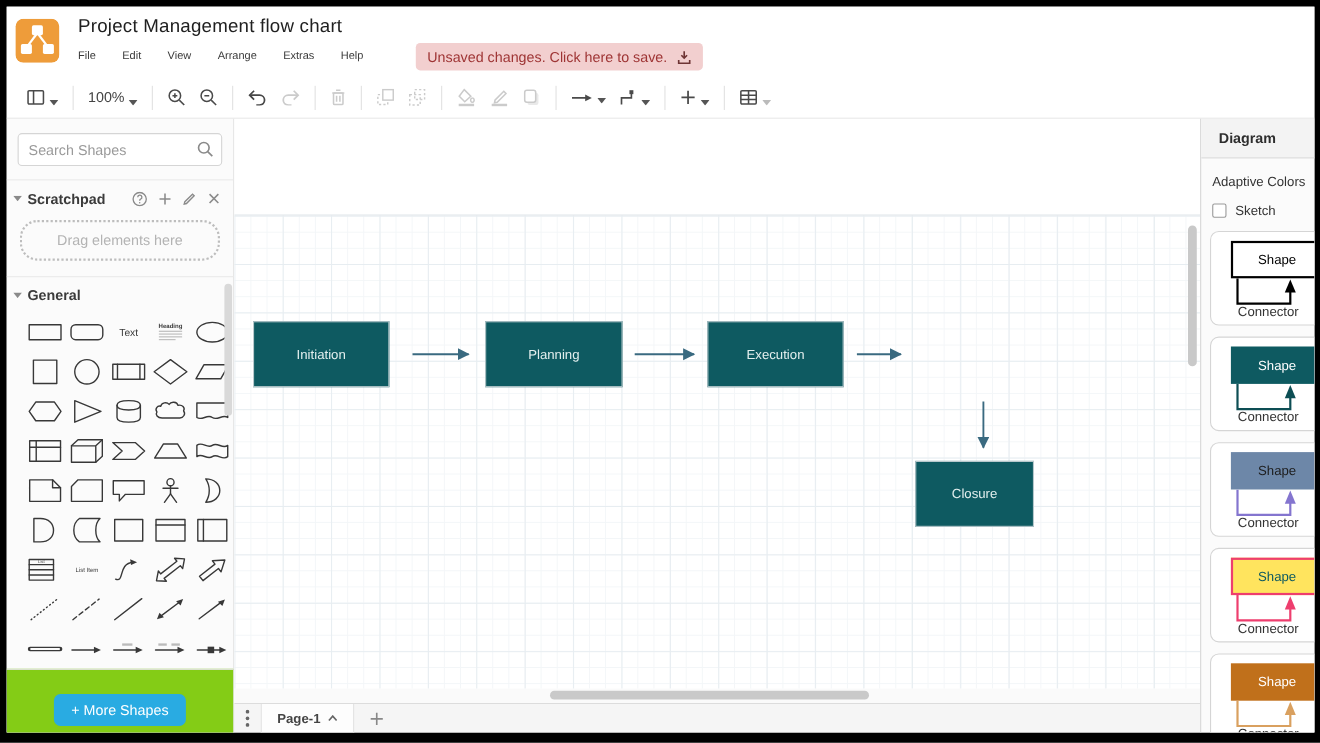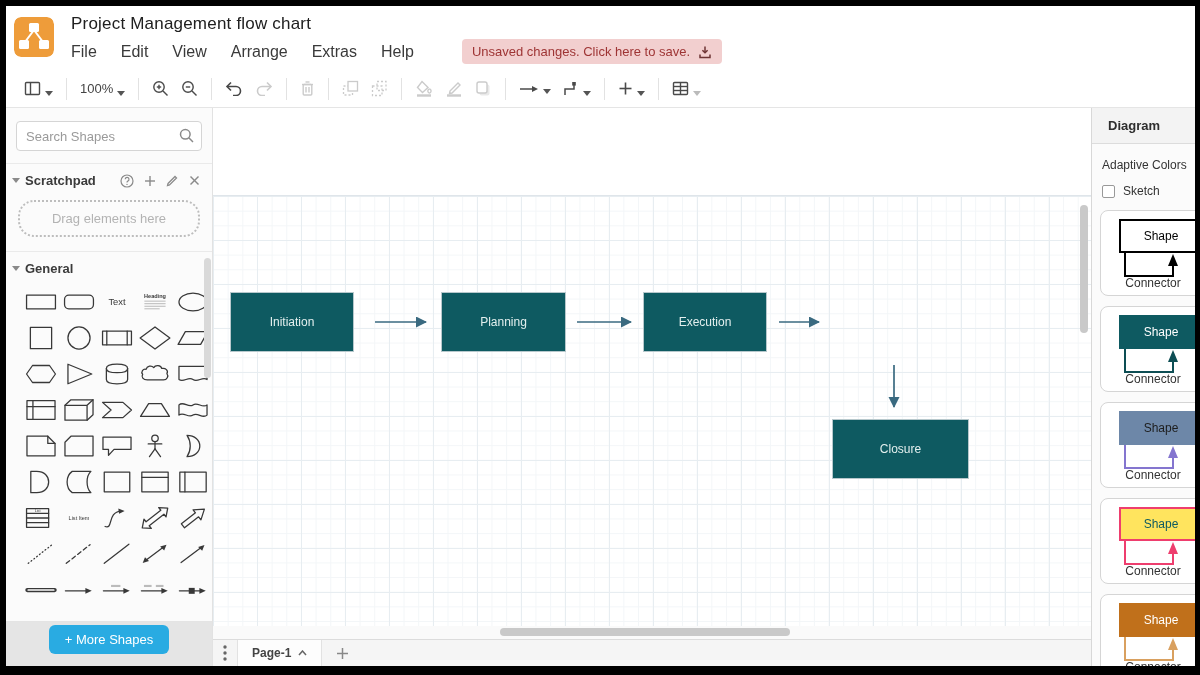--- a/index.html
+++ b/index.html
@@ -7,21 +7,21 @@
   *{box-sizing:border-box;}
   .app{position:absolute;top:6px;left:6px;right:5px;bottom:9px;background:#fff;
     display:flex;flex-direction:column;overflow:hidden;}
 
   
   .header{height:64px;display:flex;flex-shrink:0;padding-left:8px;background:#fff;}
   .logo{width:40px;height:40px;margin-top:11px;border-radius:7px;flex-shrink:0;}
   .header-text{margin-left:17px;padding-top:8px;}
   .doc-title{font-size:17px;color:#202020;letter-spacing:.2px;}
   .menubar{display:flex;align-items:center;margin-top:5px;}
-  .menu-item{font-size:16px;color:#3a3a3a;margin-right:24px;cursor:default;}
+  .menu-item{font-size:10px;color:#3a3a3a;margin-right:24px;cursor:default;}
   .unsaved-chip{display:inline-flex;align-items:center;gap:8px;background:#f2cfcf;
     color:#9e3434;font-size:13px;padding:5px 10px;border-radius:4px;margin-left:24px;}
 
   
   .toolbar{height:38px;flex-shrink:0;display:flex;align-items:center;padding-left:12px;
     border-bottom:1px solid #e5e5e5;background:#fff;}
   .tb-btn{display:inline-flex;align-items:flex-end;gap:4px;padding:4px 6px;border-radius:3px;}
   .tb-btn svg{display:block;}
   .tb-label{font-size:13px;color:#444;}
   .tb-sep{width:1px;height:22px;background:#e2e2e2;margin:0 7px;flex-shrink:0;}
@@ -43,22 +43,22 @@
   .section-head{display:flex;align-items:center;padding:9px 8px 8px 6px;color:#3b3b3b;
     font-weight:bold;}
   .chev{margin-right:5px;}
   .sp-icons{margin-left:auto;display:flex;align-items:center;gap:10px;padding-right:4px;}
   .dropzone{margin:4px 12px 14px 12px;border:2px dotted #bdbdbd;border-radius:16px;
     color:#b3b3b3;text-align:center;padding:9px 0;font-size:13px;}
   .sect-line{border-top:1px solid #eaeaea;}
   .shape-grid{display:grid;grid-template-columns:repeat(5,38px);grid-auto-rows:36px;
     padding-left:16px;}
   .shape-cell{display:flex;align-items:center;justify-content:center;cursor:grab;}
-  .sidebar-bottom{margin-top:auto;border-top:1px solid #e4e4e4;background:#e5e5e5;
-    padding:3px 0 12px 0;text-align:center;text-decoration:underline;}
+  .sidebar-bottom{margin-top:auto;border-top:1px solid #e4e4e4;background:#84cc16;
+    padding:22px 0 12px 0;text-align:center;text-decoration:underline;}
   .more-shapes{display:inline-block;border:none;border-radius:6px;color:#fff;
     font-size:13px;padding:7px 16px;cursor:pointer;font-family:"Liberation Sans",sans-serif;}
   .side-scroll{position:absolute;right:1px;top:150px;width:7px;height:120px;
     background:#d9d9d9;border-radius:4px;}
 
   
   .center{flex:1;display:flex;flex-direction:column;min-width:0;}
   .canvas{flex:1;position:relative;background:#fff;overflow:hidden;}
   .grid-area{position:absolute;left:0;right:0;top:87px;bottom:13px;background-color:#fff;
     border-top:1px solid #dfe5ea;
@@ -594,21 +594,21 @@
                 </marker>
               </defs>
               <line x1="162" y1="214" x2="213" y2="214" stroke="#3a6a80" stroke-width="1.7" marker-end="url(#arr)"></line>
               <line x1="364" y1="214" x2="418" y2="214" stroke="#3a6a80" stroke-width="1.7" marker-end="url(#arr)"></line>
               <line x1="566" y1="214" x2="606" y2="214" stroke="#3a6a80" stroke-width="1.7" marker-end="url(#arr)"></line>
               <line x1="681" y1="257" x2="681" y2="299" stroke="#3a6a80" stroke-width="1.7" marker-end="url(#arr)"></line>
             </svg>
             <div class="flow-node" style="left: 17px; top: 184px; width: 124px; height: 60px; background: rgb(14, 90, 97); color: rgb(227, 239, 238);">Initiation</div>
             <div class="flow-node" style="left: 228px; top: 184px; width: 125px; height: 60px; background: rgb(14, 90, 97); color: rgb(227, 239, 238);">Planning</div>
             <div class="flow-node" style="left: 430px; top: 184px; width: 124px; height: 60px; background: rgb(14, 90, 97); color: rgb(227, 239, 238);">Execution</div>
-            <div class="flow-node" style="left: 619px; top: 311px; width: 137px; height: 60px; background: rgb(14, 90, 97); color: rgb(227, 239, 238);">Closure</div>
+            <div class="flow-node" style="left: 619px; top: 311px; width: 108px; height: 60px; background: rgb(14, 90, 97); color: rgb(227, 239, 238);">Closure</div>
           </div>
         <div class="vscroll-thumb" style="top:97px;height:128px;"></div>
         <div class="hscroll-track">
           <div class="hscroll-thumb" style="left:287px;width:290px;"></div>
         </div>
       </div>
       <div class="footer">
         <span class="kebab">
           <svg width="4" height="16" viewBox="0 0 4 16">
               <circle cx="2" cy="2" r="1.7" fill="#666"></circle>

